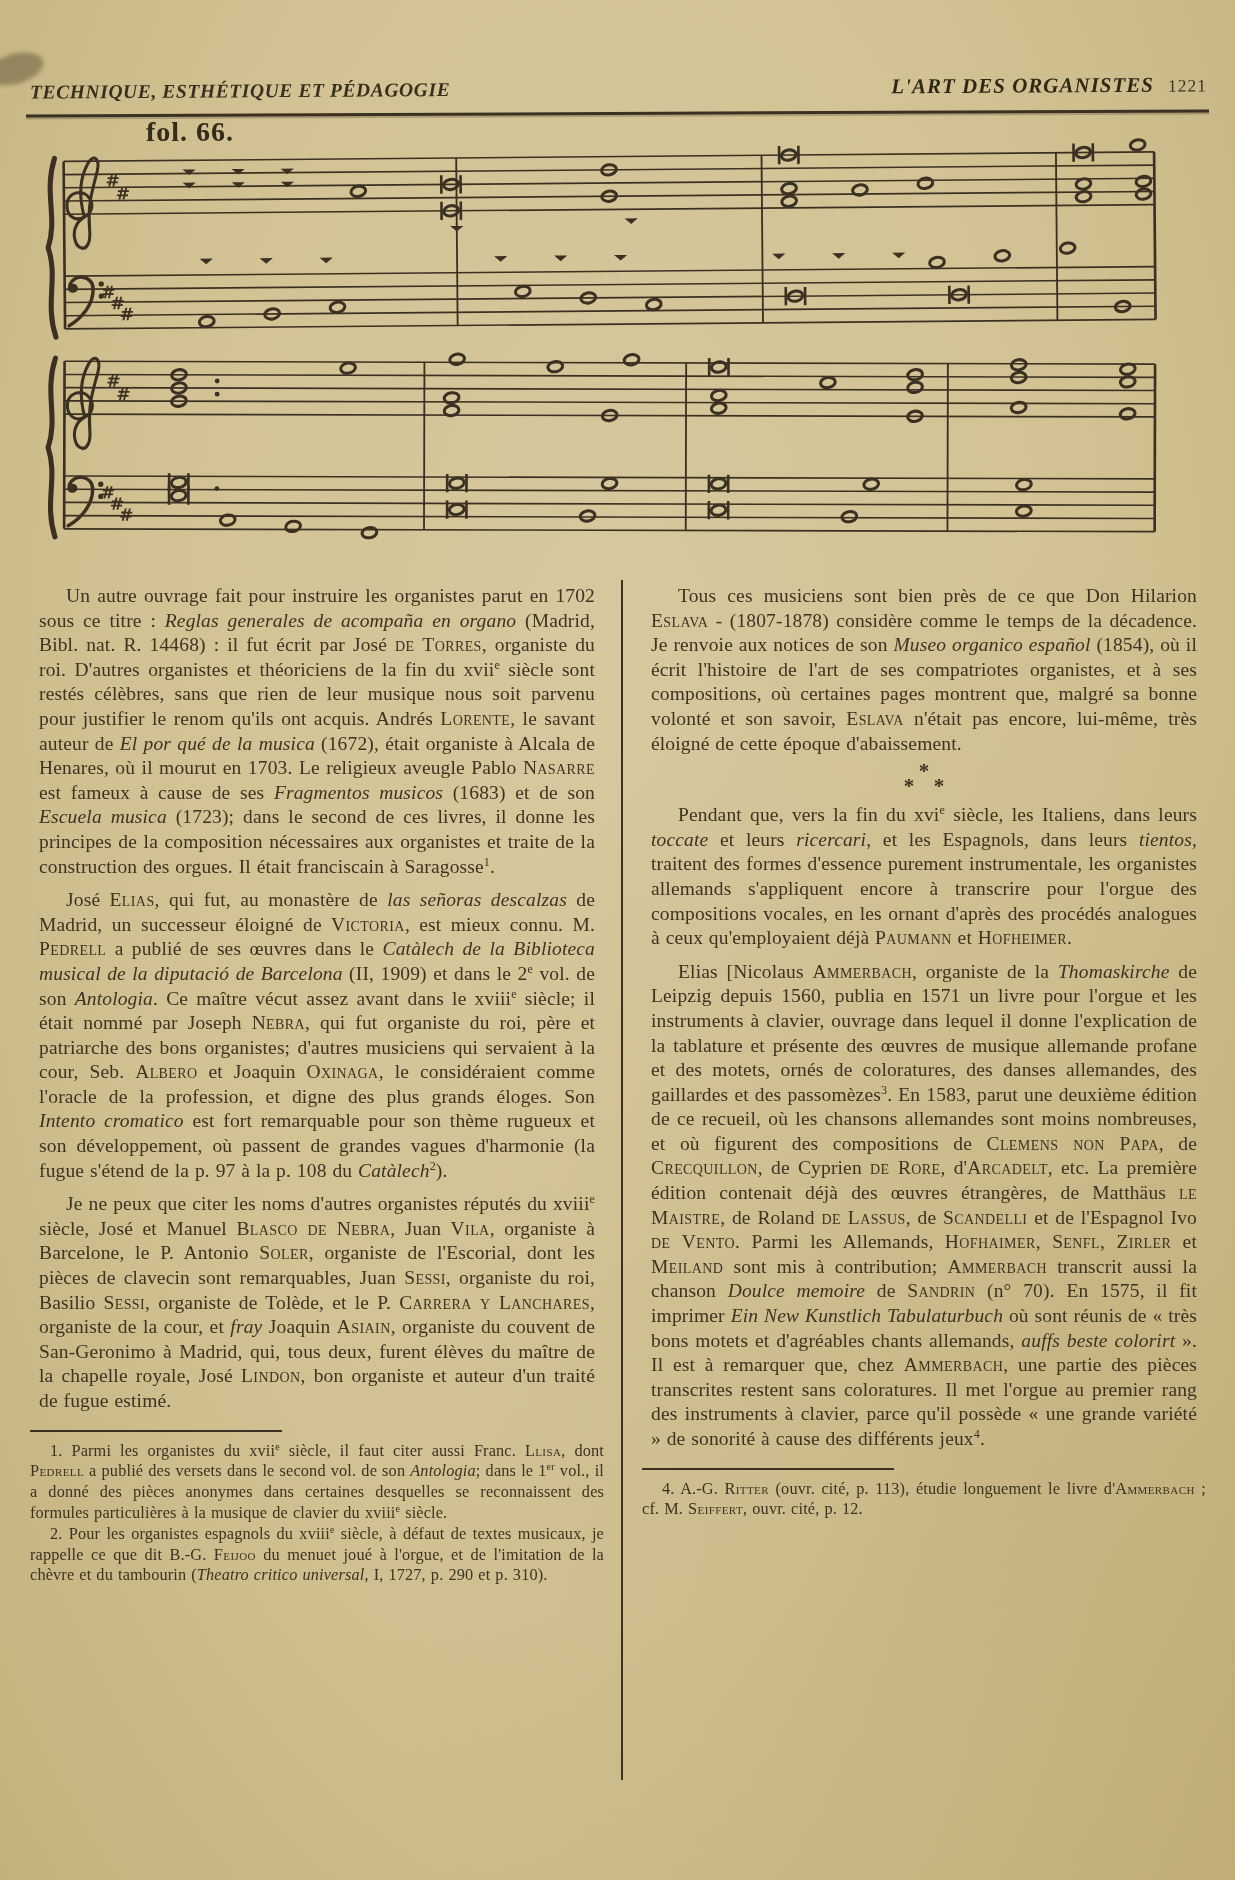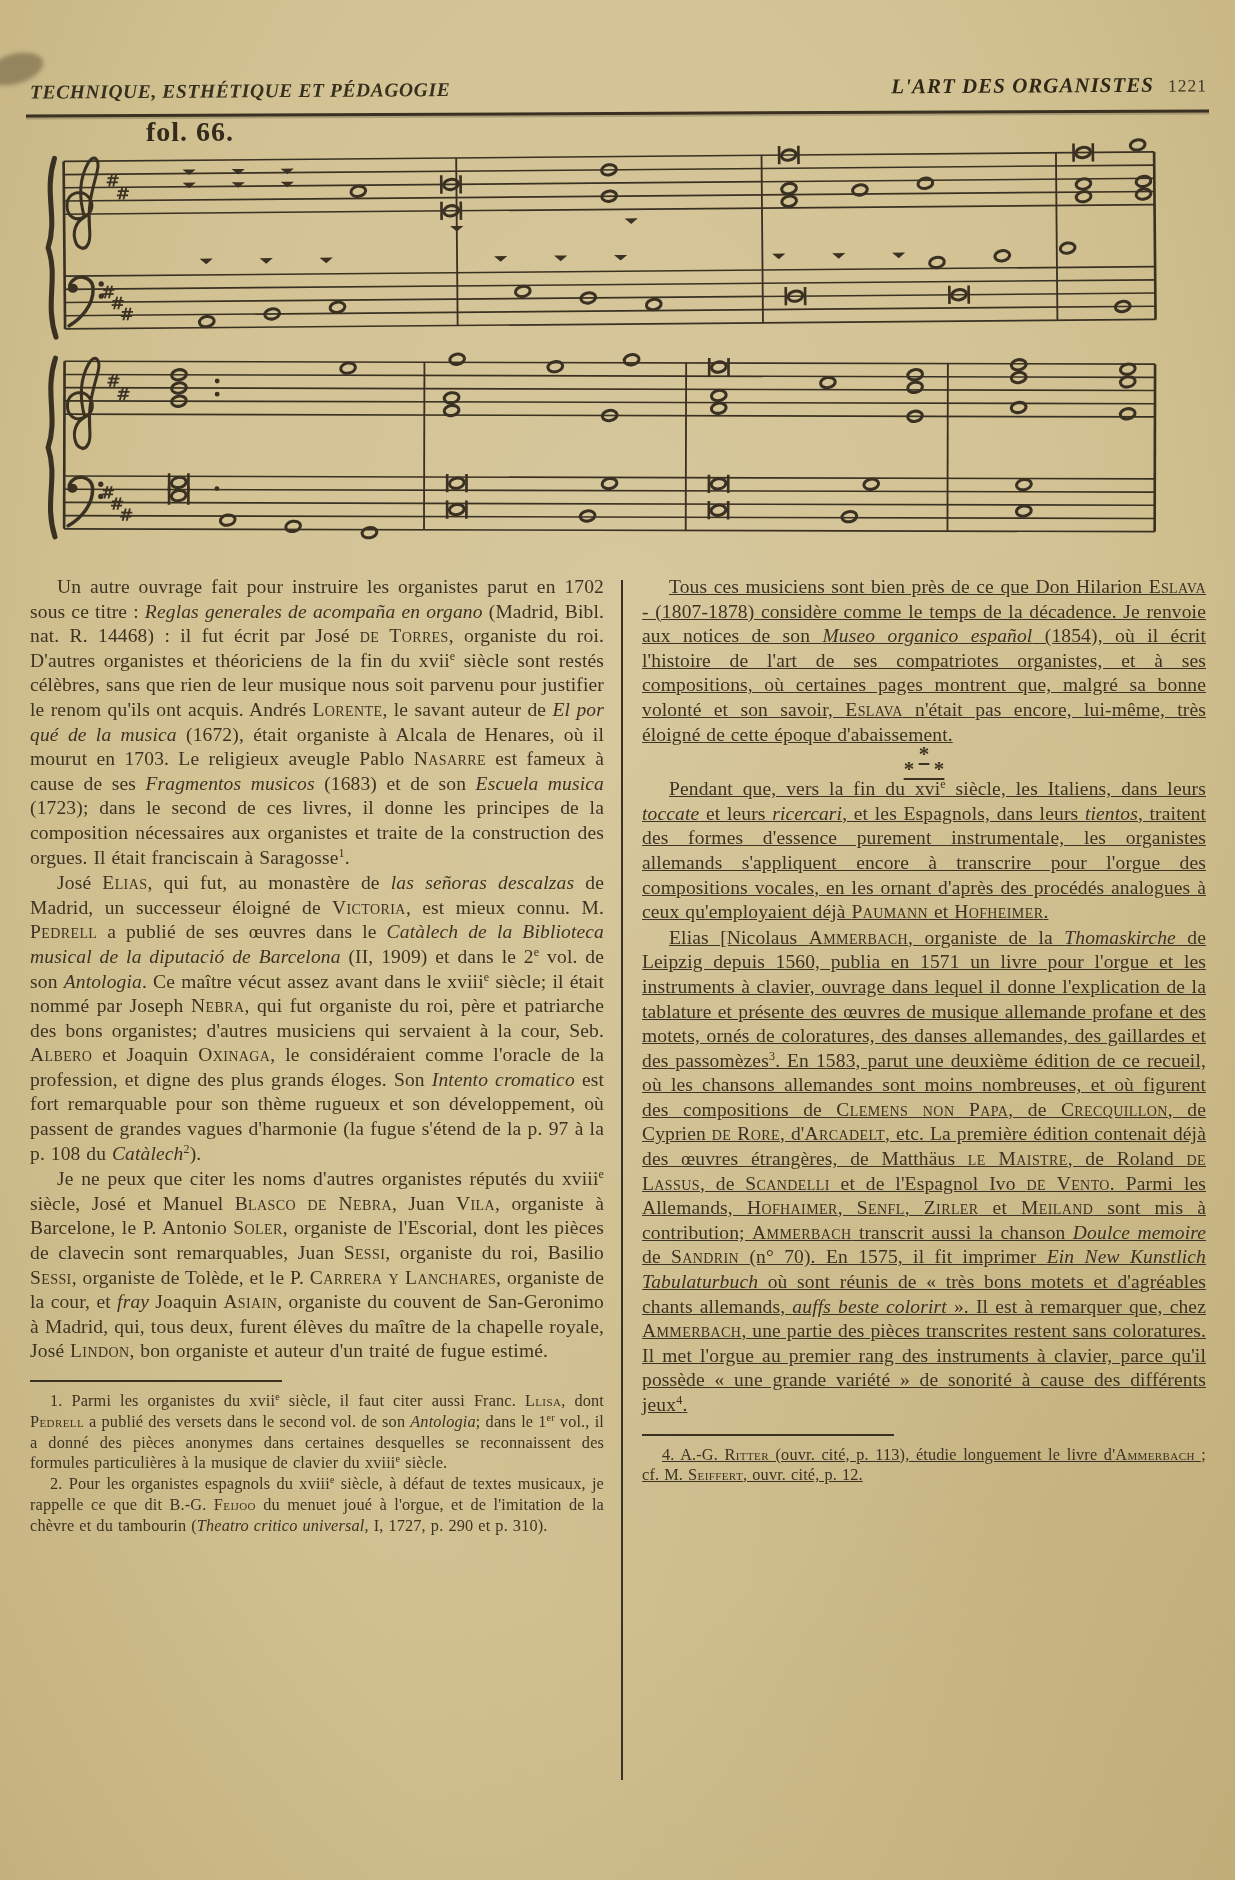--- a/index.html
+++ b/index.html
@@ -24,22 +24,22 @@
   
   .folio{position:absolute; left:146px; top:116px; font-size:28px; font-weight:bold; color:#332b1b; letter-spacing:1px;}
   .music-sys{position:absolute; left:42px; width:1122px;}
   .sys1{top:140px; transform:rotate(-0.5deg);}
   .sys2{top:346px; transform:rotate(0.15deg);}
   .music-sys svg{display:block; width:1122px; height:206px;}
   
   .col{position:absolute; top:575px; text-align:justify; font-size:19.5px; line-height:24.6px;
     letter-spacing:.15px; word-spacing:.8px; color:#3c3322;}
   .col-left{left:30px;  width:574px;}
-  .col-right{left:642px; width:564px;text-decoration:underline;}
-  .col p{margin:0; text-indent:27px;}
+  .col-right{left:642px; width:564px;}
+  .col p{margin:9px; text-indent:27px;}
   .col .para{margin-bottom:1px;}
   .sc{font-variant:small-caps; letter-spacing:.4px;}
   sup{font-size:.62em; line-height:0;}
   .divider{position:absolute; left:621px; top:580px; height:1200px; width:2px; background:#3a3122;}
   
   .asterism{text-align:center; margin:16px 0 12px; text-indent:0 !important;}
   .asterism .a-top{display:block; font-size:21px; line-height:13px; font-weight:bold;}
   .asterism .a-bottom{display:block; font-size:21px; line-height:16px; font-weight:bold; word-spacing:14px;}
   
   .fn-rule{width:252px; height:2px; background:#3a3122; margin:16px 0 9px;}

